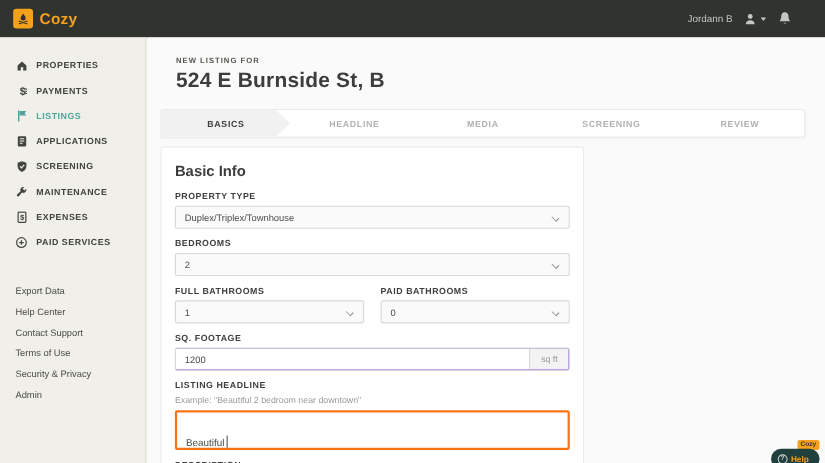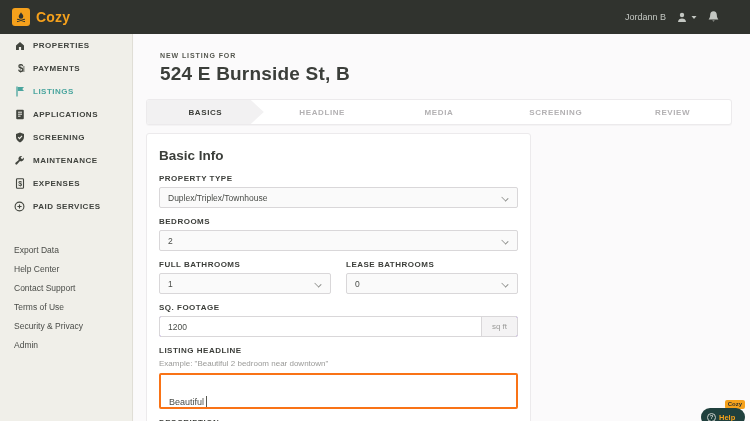--- a/index.html
+++ b/index.html
@@ -13,21 +13,21 @@
   .brand { display:flex; align-items:center; gap:6px; cursor:pointer; }
   .brand-mark { width:18px; height:18px; background:#f5a11c; border-radius:3px;
                 display:flex; align-items:center; justify-content:center; }
   .brand-name { color:#f5a11c; font-size:14px; font-weight:bold; letter-spacing:.2px; }
   .user-cluster { display:flex; align-items:center; gap:10px; }
   .user-name { color:#c3c7c2; font-size:9px; }
   .tb-icon { display:flex; align-items:center; gap:2px; cursor:pointer; }
 
   
   .sidebar { position:absolute; top:34px; left:0; bottom:0; width:133px; background:#f0efe9;
-             border-right:1px solid #e0ded6; }
+             border-right:1px solid #e0ded6; padding-top:14px; }
   .nav-item { display:flex; align-items:center; gap:8px; padding:6px 0 6px 14px; cursor:pointer; }
   .nav-item .lbl { font-size:8px; font-weight:bold; letter-spacing:.5px; color:#40433e; }
   .nav-item.active .lbl { color:#4aa59e; }
   .nav-icon { width:11px; height:11px; display:flex; align-items:center; justify-content:center; }
   .side-links { margin-top:22px; }
   .side-link { font-size:8.5px; color:#4a4c48; padding:4.5px 0 4.5px 14px; cursor:pointer; }
 
   
   .main { position:absolute; top:34px; left:134px; right:0; bottom:0; background:#fbfafb; }
   .page-head { padding:18px 0 0 26px; }
@@ -232,21 +232,21 @@
 
       <div class="field row2">
         <div class="col">
           <div class="f-label">FULL BATHROOMS</div>
           <div class="select">
             <span>1</span>
             <span class="chev"></span>
           </div>
         </div>
         <div class="col">
-          <div class="f-label">LEASE BATHROOMS</div>
+          <div class="f-label">PAID BATHROOMS</div>
           <div class="select">
             <span>0</span>
             <span class="chev"></span>
           </div>
         </div>
       </div>
 
       <div class="field">
         <div class="f-label">SQ. FOOTAGE</div>
         <div class="input-wrap">

